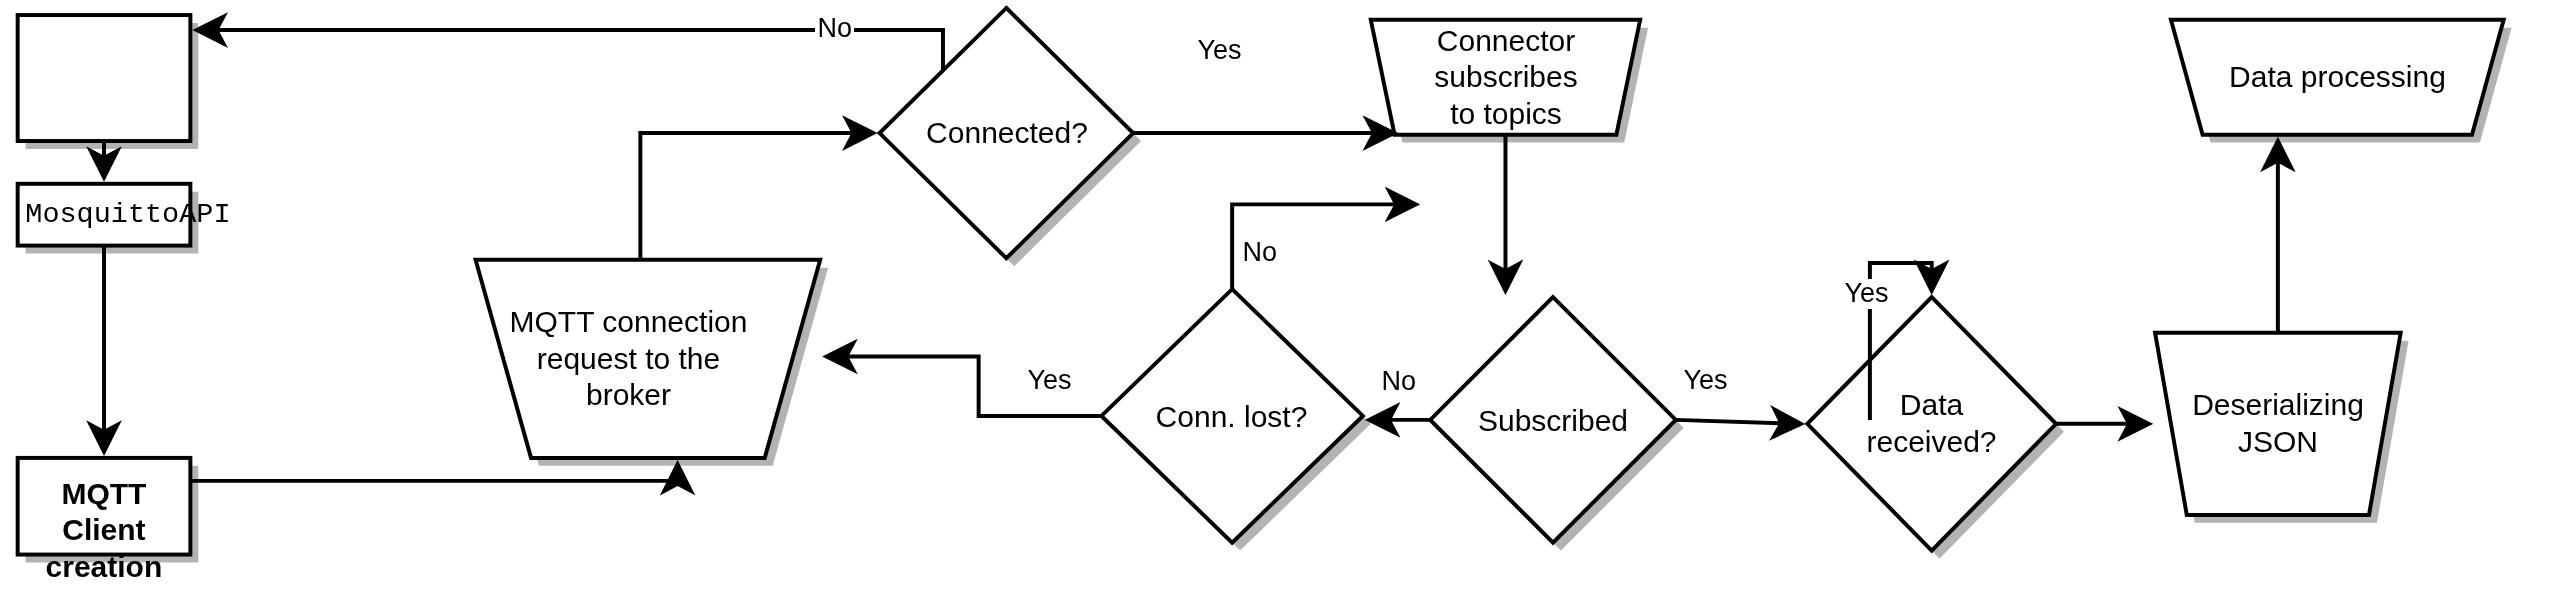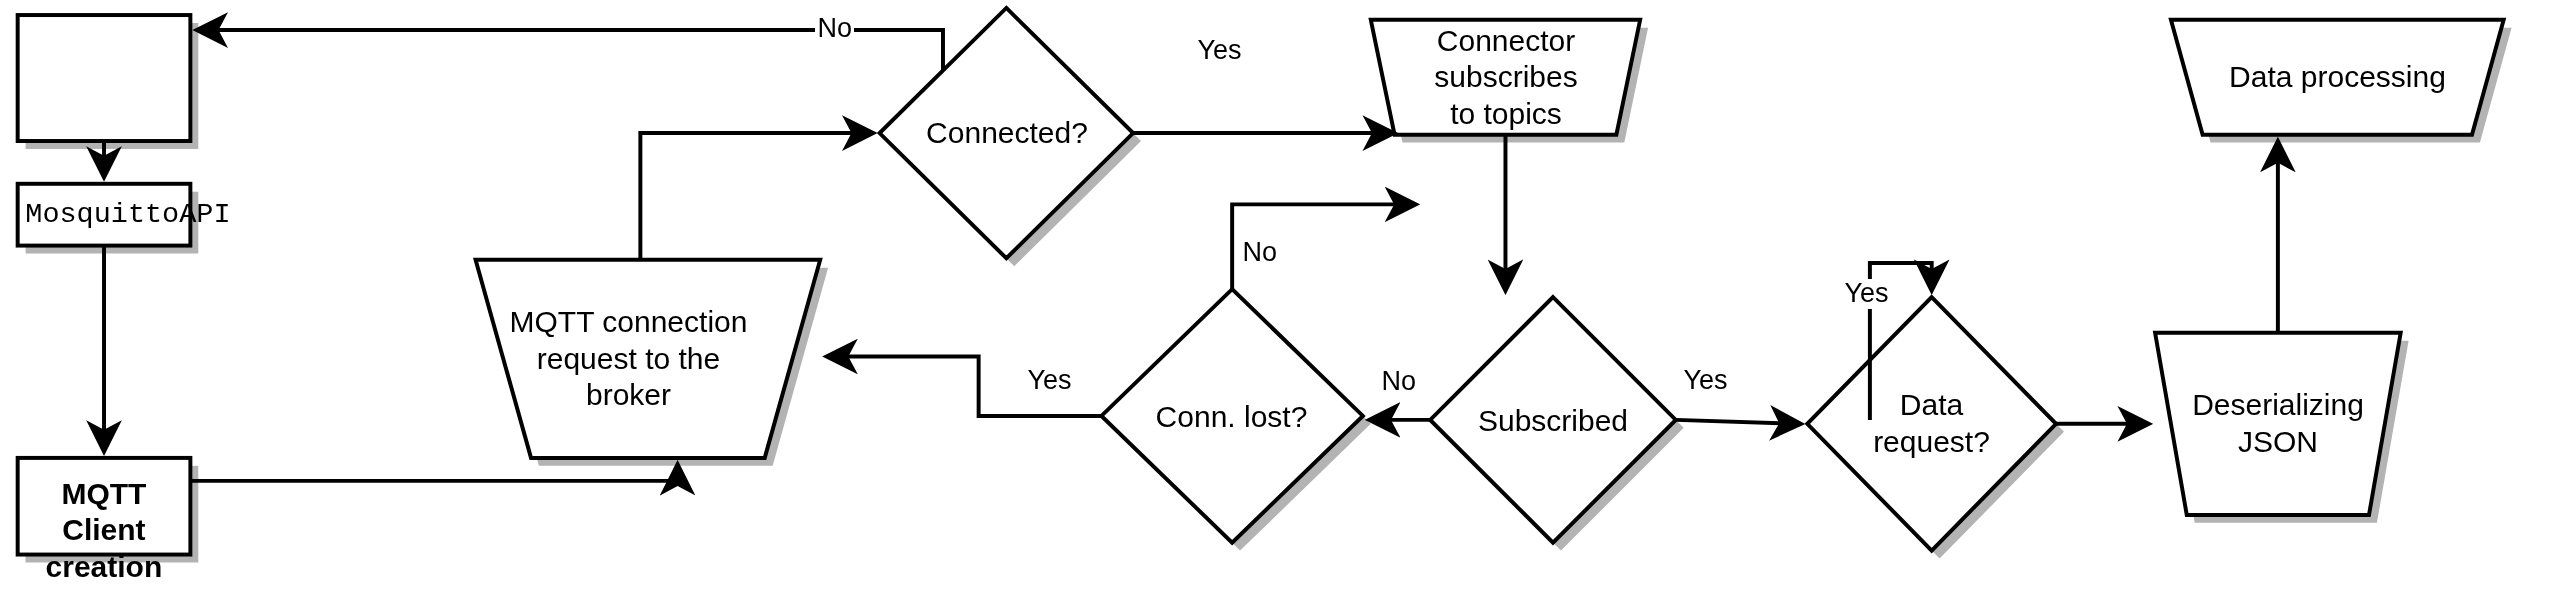--- a/index.html
+++ b/index.html
@@ -127,21 +127,21 @@
   <div class="ctr" style="left:1101px;top:387px;width:261px;height:60px;">
     <span class="lbl node-label" style="position:static;">Conn. lost?</span>
   </div>
 
   <div class="ctr" style="left:1430px;top:391px;width:246px;height:60px;">
     <span class="lbl node-label" style="position:static;">Subscribed</span>
   </div>
 
   <div class="ctr" style="left:1807px;top:368px;width:249px;height:111px;">
     <span class="lbl node-label" style="position:static;">Data
-request?</span>
+received?</span>
   </div>
 
   <div class="ctr" style="left:2187px;top:333px;width:182px;height:182px;">
     <span class="lbl node-label" style="position:static;">Deserializing
 JSON</span>
   </div>
 
   <div class="ctr" style="left:2203px;top:20px;width:269px;height:115px;align-items:center;">
     <span class="lbl node-label" style="position:static;">Data processing</span>
   </div>

